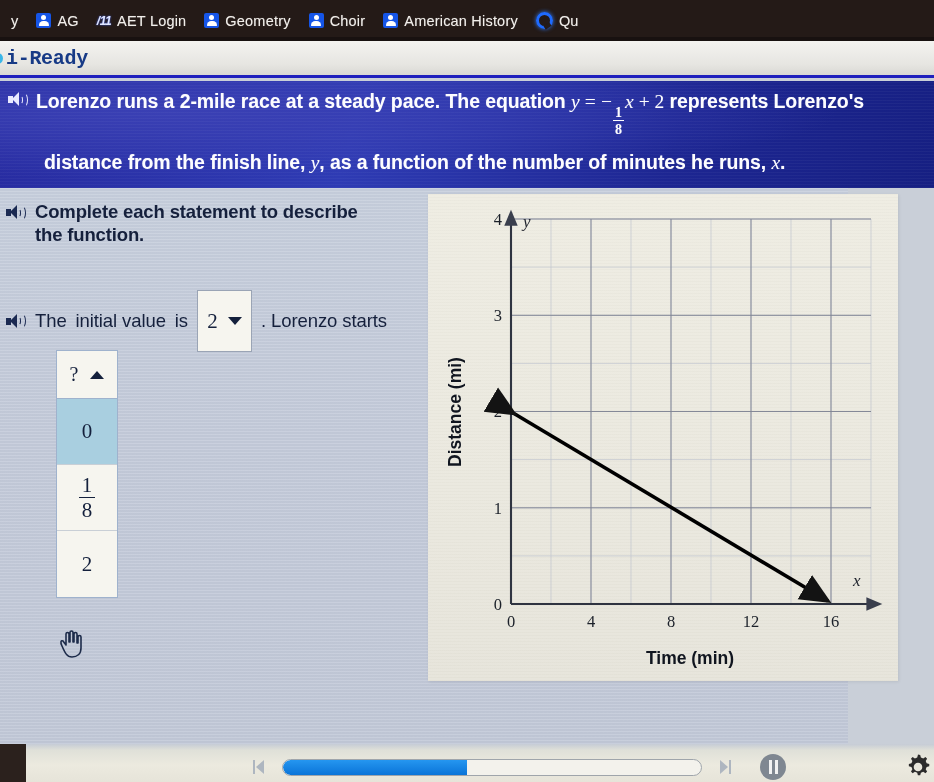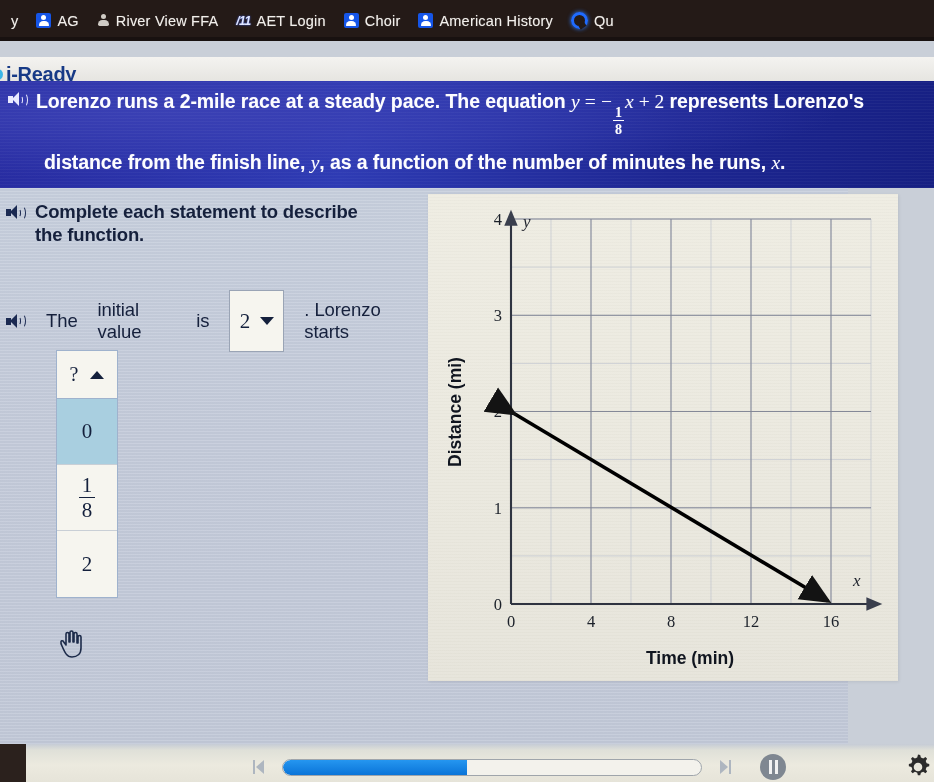--- a/index.html
+++ b/index.html
@@ -88,26 +88,27 @@
     position: relative; box-shadow: 0 0 4px #2f7dff;
   }
   .ic-qring::after {
     content: ""; position: absolute; right: -1px; bottom: -2px;
     width: 7px; height: 4px; background: #241a17; transform: rotate(-35deg);
   }
 
   
   #ir-header {
     position: absolute;
-    left: 0; top: 57px;
+    left: 0; top: 41px;
     width: 934px; height: 37px;
     background: linear-gradient(#f4f3f0, #e6e5e1 70%, #d9d8d4);
     display: flex;
     align-items: center;
     border-bottom: 3px solid #1f1fbd;
+    font-family: Liberation Mono, monospace;
   }
   #ir-logo {
     display: flex; align-items: center; gap: 2px;
     margin-left: -8px;
     font-size: 20px; font-weight: 700; color: #173a86;
     letter-spacing: -.3px;
   }
   #ir-dot {
     width: 11px; height: 11px; border-radius: 50%;
     background: #3ab6e8; margin-right: 1px;
@@ -203,21 +204,21 @@
     color: #15203c;
   }
   #stmt-heading {
     display: flex; align-items: flex-start; gap: 9px;
     font-size: 18.5px; font-weight: 700; line-height: 1.25;
     letter-spacing: -.15px;
   }
   #stmt-heading .txt { max-width: 340px; }
 
   #stmt-initial {
-    display: flex; align-items: center; gap: 20px;
+    display: flex; align-items: center; gap: 9px;
     margin-top: 44px;
     font-size: 18.5px; font-weight: 500; letter-spacing: -.1px;
   }
   .ulink {
     text-underline-offset: 3px;
     text-decoration-thickness: 1.3px;
   }
 
   
   .dd {
@@ -349,30 +350,30 @@
     <div class="bm">
       <span class="bm-label">y</span>
     </div>
 
 
     <div class="bm">
       <span class="ic ic-person-blue"></span>
       <span class="bm-label">AG</span>
     </div>
 
-    <div class="bm">
-      <span class="ic ic-person-grey"></span>
-      <span class="bm-label">River View FFA</span>
-    </div>
 
     <div class="bm">
       <span class="ic ic-aet">/11</span>
       <span class="bm-label">AET Login</span>
     </div>
 
+    <div class="bm">
+      <span class="ic ic-person-blue"></span>
+      <span class="bm-label">Geometry</span>
+    </div>
 
     <div class="bm">
       <span class="ic ic-person-blue"></span>
       <span class="bm-label">Choir</span>
     </div>
 
     <div class="bm">
       <span class="ic ic-person-blue"></span>
       <span class="bm-label">American History</span>
     </div>

